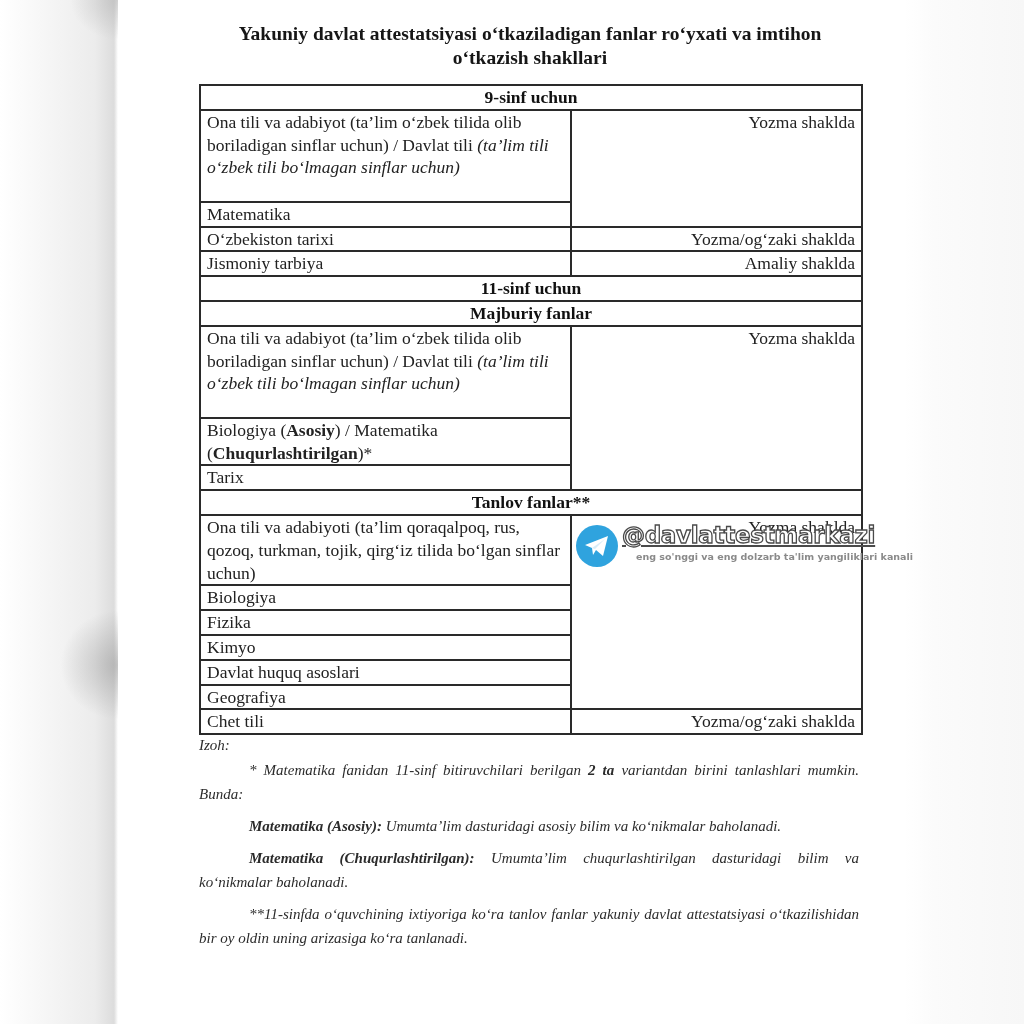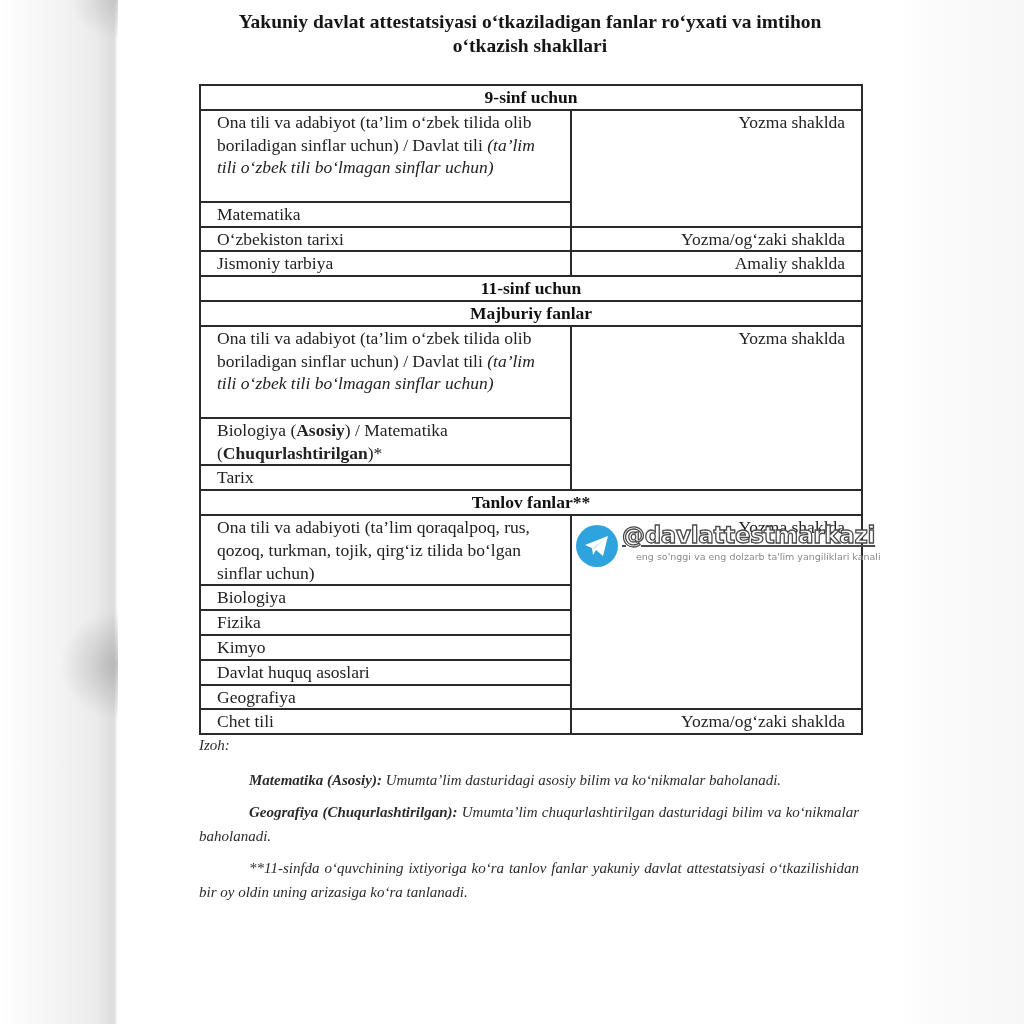--- a/index.html
+++ b/index.html
@@ -19,31 +19,31 @@
   }
   .edge-left::before {
     content: ""; position: absolute; left: 70px; top: 0; width: 48px; height: 40px;
     background: radial-gradient(ellipse at right top, rgba(180,180,180,0.6), rgba(255,255,255,0) 70%);
   }
   .edge-right {
     position: absolute; right: 0; top: 0; width: 120px; height: 1024px;
     background: linear-gradient(to right, #ffffff 0px, #fbfbfb 30px, #f7f7f7 120px);
   }
   .title {
-    position: absolute; left: 150px; width: 760px; top: 10px;
+    position: absolute; left: 150px; width: 760px; top: 22px;
     text-align: center; font-weight: bold; font-size: 19.5px; line-height: 24px;
     color: #161616;
   }
   table.grid {
     position: absolute; left: 199px; top: 84px; width: 662px;
     border-collapse: collapse; table-layout: fixed;
     font-size: 17.5px; color: #222;
   }
   table.grid td {
-    border: 2px solid #2a2a2a; padding: 0 16px; vertical-align: top;
+    border: 2px solid #2a2a2a; padding: 0 6px; vertical-align: top;
     line-height: 22.8px;
   }
   col.c1 { width: 371px; }
   col.c2 { width: 291px; }
   td.sec { text-align: center; font-weight: bold; height: 21px; color: #111; }
   td.form { text-align: right; vertical-align: middle; }
   .it { font-style: italic; }
   .b { font-weight: bold; text-align: center; }
   .wm {
     position: absolute; left: 576px; top: 524px; width: 330px; height: 44px;
@@ -53,28 +53,28 @@
     background: #2fa3de;
   }
   .tg svg { position: absolute; left: 8px; top: 10px; }
   .wm-handle {
     position: absolute; left: 46px; top: -2px; font-family: "DejaVu Sans", sans-serif;
     font-weight: bold; font-size: 23px; color: #ffffff; letter-spacing: -0.3px;
     -webkit-text-stroke: 1.3px #4a4a4a; white-space: nowrap; text-decoration: underline;
   }
   .wm-sub {
     position: absolute; left: 60px; top: 27px; font-family: "DejaVu Sans", sans-serif;
-    font-size: 9.5px; color: #8a8a8a; white-space: nowrap; font-weight: normal; text-align: right;
+    font-size: 9.5px; color: #8a8a8a; white-space: nowrap; font-weight: bold; text-align: right;
   }
   .notes {
     position: absolute; left: 199px; top: 733px; width: 660px;
     font-style: italic; font-size: 15px; color: #2b2b2b; line-height: 24px;
   }
   .notes p { margin: 0 0 8px 0; text-align: justify; text-indent: 50px; }
-  .notes .izoh { text-indent: 0; margin-bottom: 11px; }
+  .notes .izoh { text-indent: 0; margin-bottom: 1px; }
 </style>
 </head>
 <body>
 
 <div class="edge-left"></div>
 <div class="edge-right"></div>
 
 <div class="title">
   <div>Yakuniy davlat attestatsiyasi o‘tkaziladigan fanlar ro‘yxati va imtihon</div>
   <div>o‘tkazish shakllari</div>
@@ -164,16 +164,17 @@
       <path d="M1 10 L24 1 L19 21 L12 15 L9 20 L8 13 Z" fill="#ffffff"></path>
       <path d="M8 13 L21 4 L11 14 Z" fill="#d7ecf7"></path>
     </svg>
   </div>
   <div class="wm-handle">@davlattestmarkazi</div>
   <div class="wm-sub">eng so'nggi va eng dolzarb ta'lim yangiliklari kanali</div>
 </div>
 
 <div class="notes">
   <p class="izoh">Izoh:</p>
+  <p><span>* Matematika fanidan 11-sinf bitiruvchilari berilgan </span><b>2 ta</b><span> variantdan birini tanlashlari mumkin. Bunda:</span></p>
   <p><b>Matematika (Asosiy):</b><span> Umumta’lim dasturidagi asosiy bilim va ko‘nikmalar baholanadi.</span></p>
-  <p><b>Geografiya (Chuqurlashtirilgan):</b><span> Umumta’lim chuqurlashtirilgan dasturidagi bilim va ko‘nikmalar baholanadi.</span></p>
+  <p><b>Matematika (Chuqurlashtirilgan):</b><span> Umumta’lim chuqurlashtirilgan dasturidagi bilim va ko‘nikmalar baholanadi.</span></p>
   <p>**11-sinfda o‘quvchining ixtiyoriga ko‘ra tanlov fanlar yakuniy davlat attestatsiyasi o‘tkazilishidan bir oy oldin uning arizasiga ko‘ra tanlanadi.</p>
 </div>
 
 </body></html>

